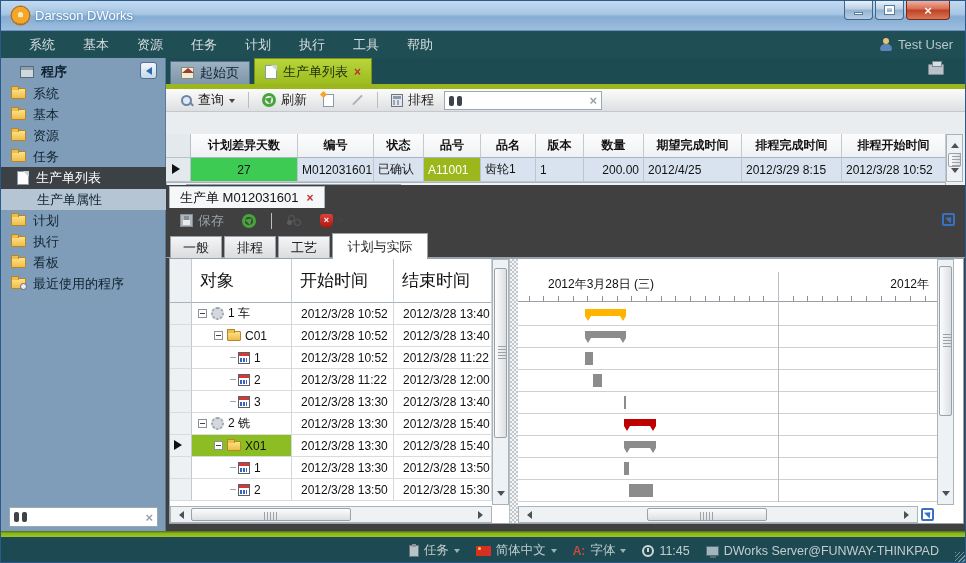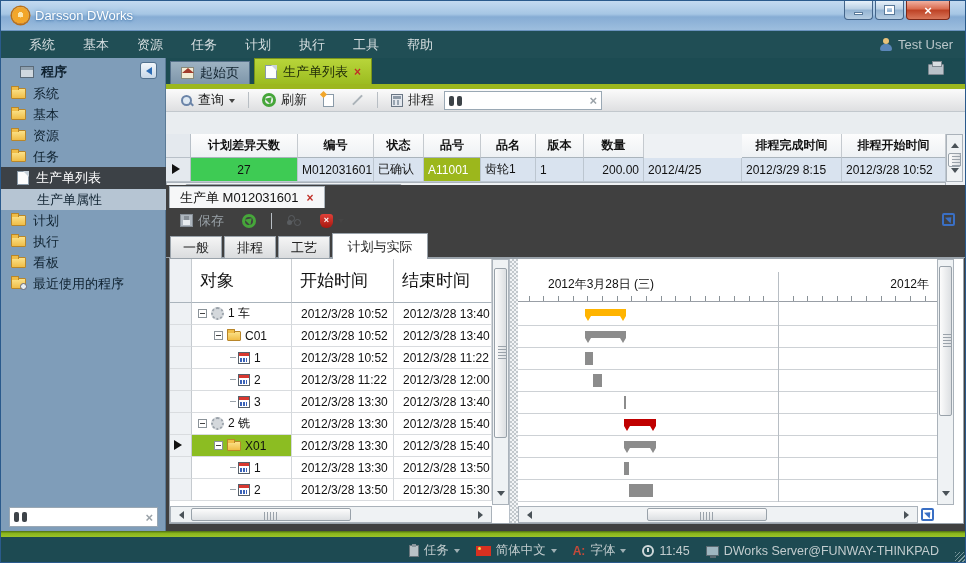--- a/index.html
+++ b/index.html
@@ -305,20 +305,21 @@
 
   <div id="grid" class="abs">
       <div class="row-gutter" style="top: 0px; height: 24px;"></div>
       <div class="g-h" style="left: 25px; width: 107px;">计划差异天数</div>
       <div class="g-h" style="left: 132px; width: 76px;">编号</div>
       <div class="g-h" style="left: 208px; width: 50px;">状态</div>
       <div class="g-h" style="left: 258px; width: 57px;">品号</div>
       <div class="g-h" style="left: 315px; width: 55px;">品名</div>
       <div class="g-h" style="left: 370px; width: 48px;">版本</div>
       <div class="g-h" style="left: 418px; width: 60px;">数量</div>
+      <div class="g-h" style="left: 478px; width: 98px;">期望完成时间</div>
       <div class="g-h" style="left: 576px; width: 100px;">排程完成时间</div>
       <div class="g-h" style="left: 676px; width: 104px;">排程开始时间</div>
       <div class="row-gutter" style="top: 24px; height: 24px;">
         <div class="row-arrow"></div>
       </div>
       <div class="g-c" style="left: 25px; width: 107px; background: rgb(62, 203, 84); justify-content: center;">27</div>
       <div class="g-c" style="left: 132px; width: 76px;">M012031601</div>
       <div class="g-c" style="left: 208px; width: 50px;">已确认</div>
       <div class="g-c" style="left: 258px; width: 57px; background: rgb(156, 183, 28); color: rgb(255, 255, 255);">A11001</div>
       <div class="g-c" style="left: 315px; width: 55px;">齿轮1</div>

